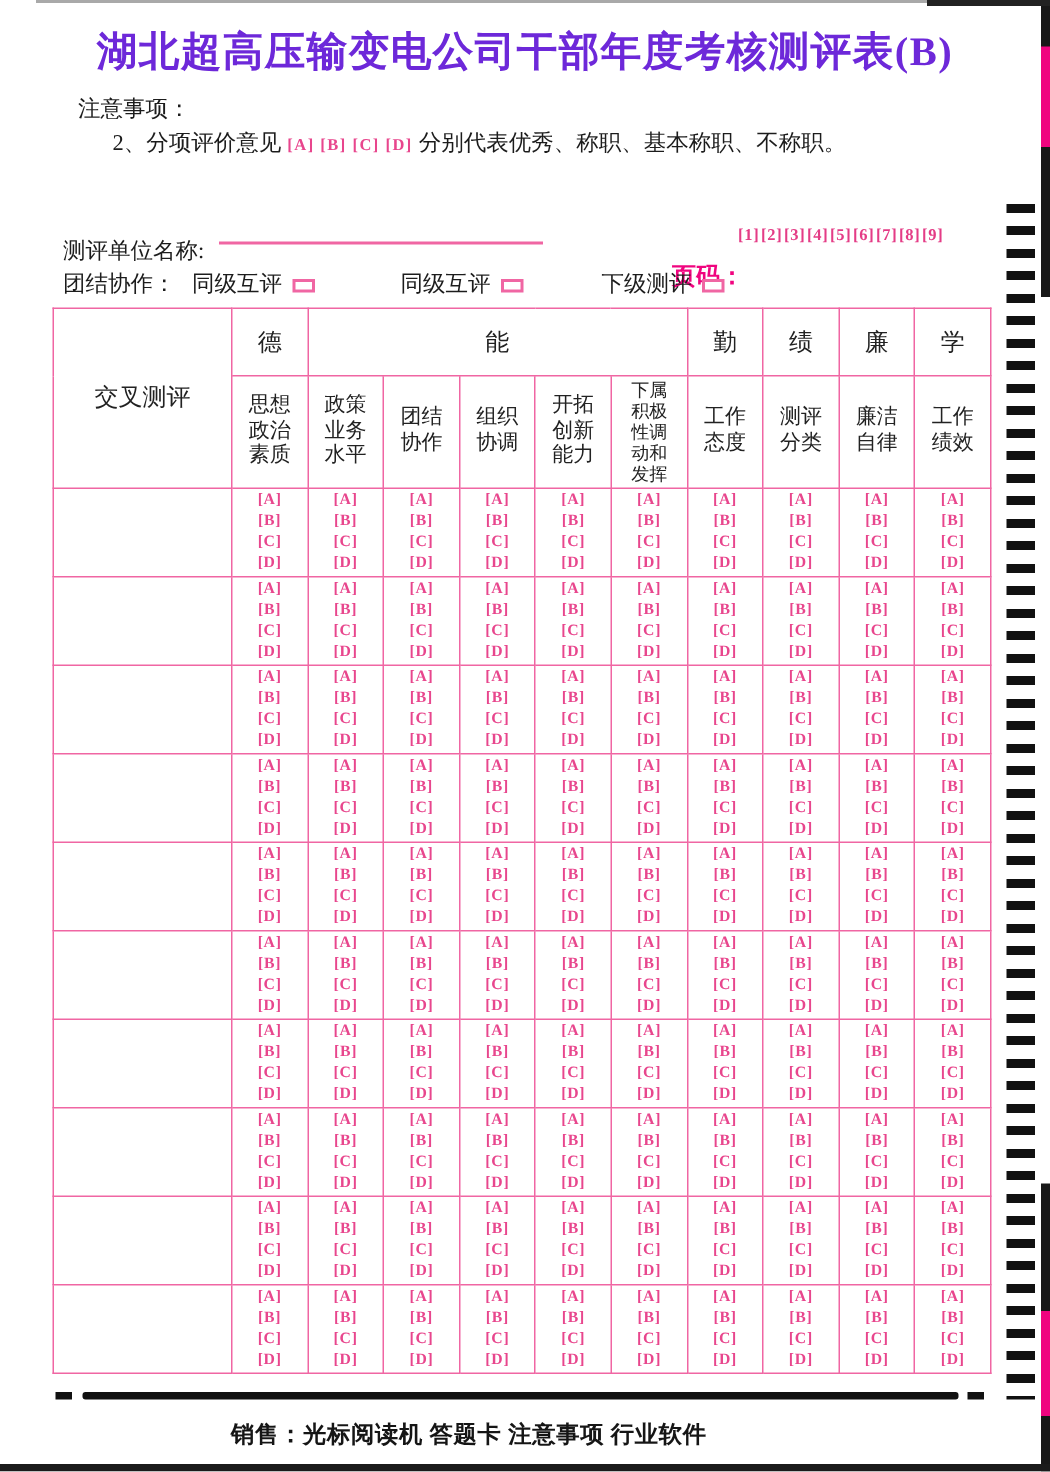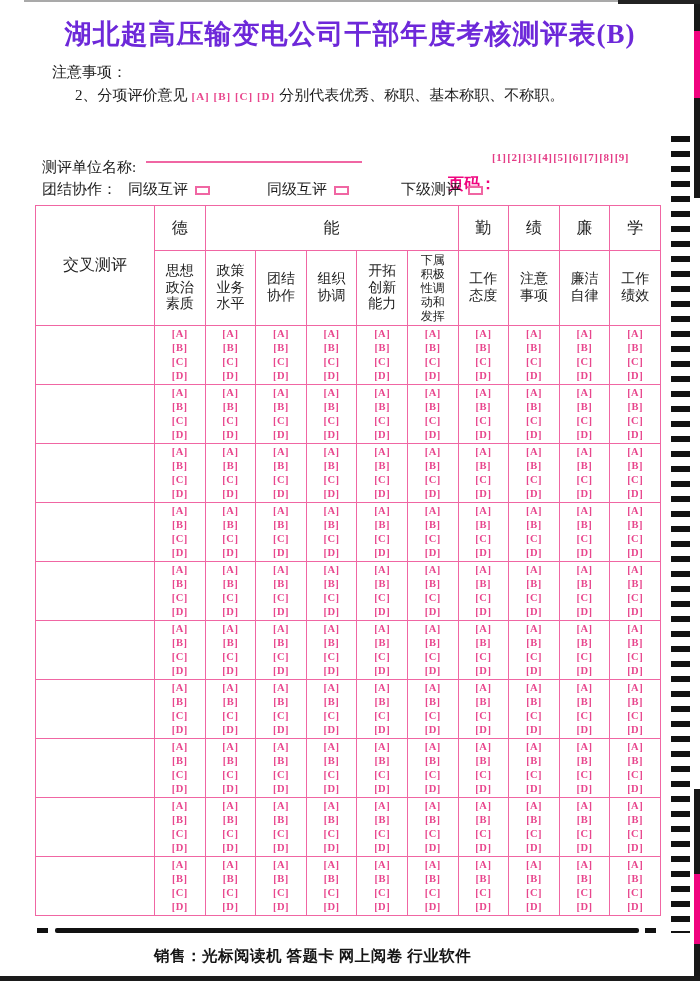--- a/index.html
+++ b/index.html
@@ -133,21 +133,21 @@
         <th colspan="1">学</th>
       </tr>
       <tr class="sub-row">
         <th><span class="vwrap">思想政治素质</span></th>
         <th><span class="vwrap">政策业务水平</span></th>
         <th><span class="vwrap">团结协作</span></th>
         <th><span class="vwrap">组织协调</span></th>
         <th><span class="vwrap">开拓创新能力</span></th>
         <th class="small"><span class="vwrap">下属积极性调动和发挥</span></th>
         <th><span class="vwrap">工作态度</span></th>
-        <th><span class="vwrap">注意事项</span></th>
+        <th><span class="vwrap">测评分类</span></th>
         <th><span class="vwrap">廉洁自律</span></th>
         <th><span class="vwrap">工作绩效</span></th>
       </tr>
     </thead>
     <tbody>
         <tr>
           <td class="name-cell"></td>
           <td class="option-cell">
             <div class="opt">[A]</div>
             <div class="opt">[B]</div>
@@ -775,15 +775,15 @@
             <div class="opt">[C]</div>
             <div class="opt">[D]</div>
           </td>
         </tr>
       </tbody>
   </table>
 
   <div class="rule-dash left"></div>
   <div class="rule-main"></div>
   <div class="rule-dash right"></div>
-  <div class="footer-text">销售：光标阅读机 答题卡 网上阅卷 行业软件</div>
+  <div class="footer-text">销售：光标阅读机 答题卡 注意事项 行业软件</div>
 
 </div>
 
 </body></html>

